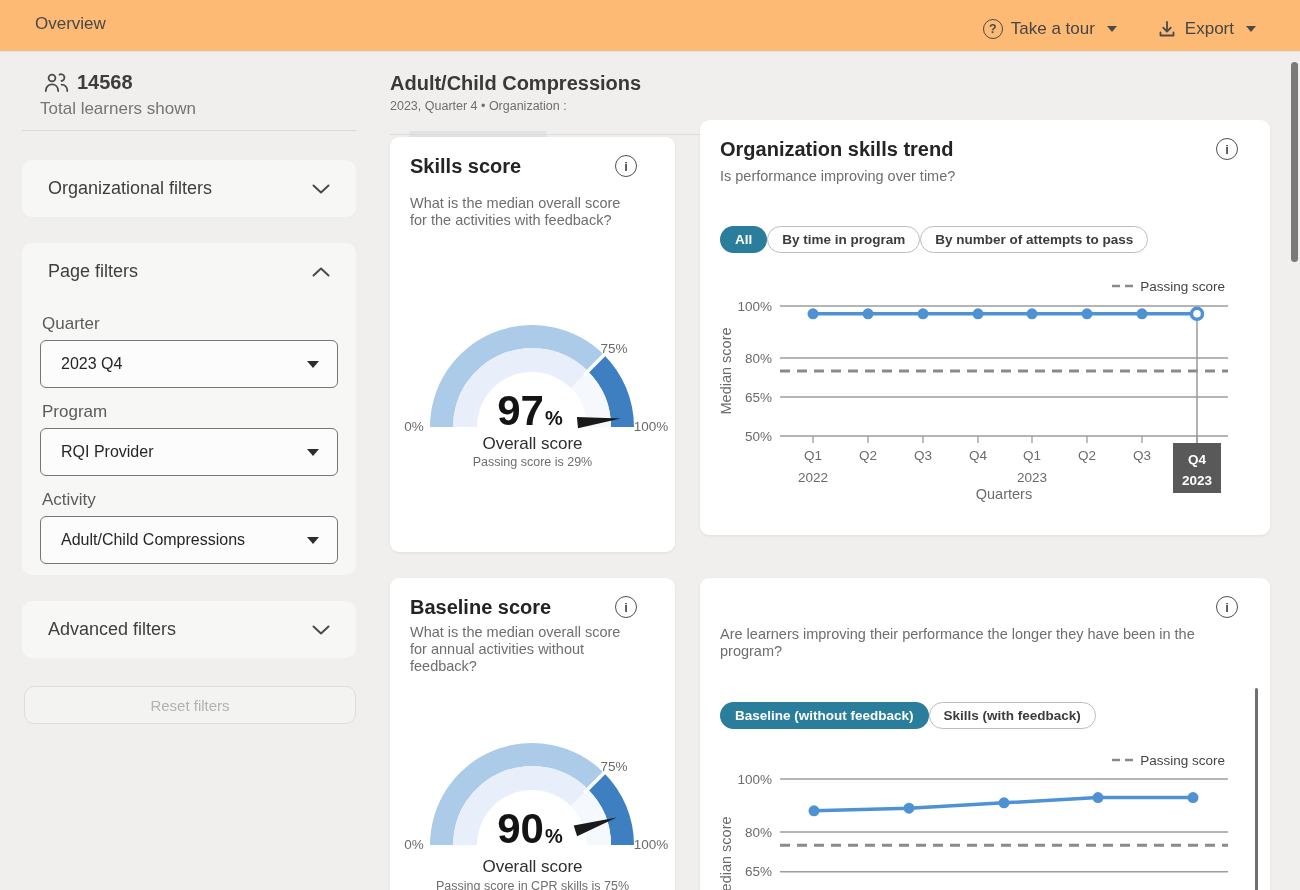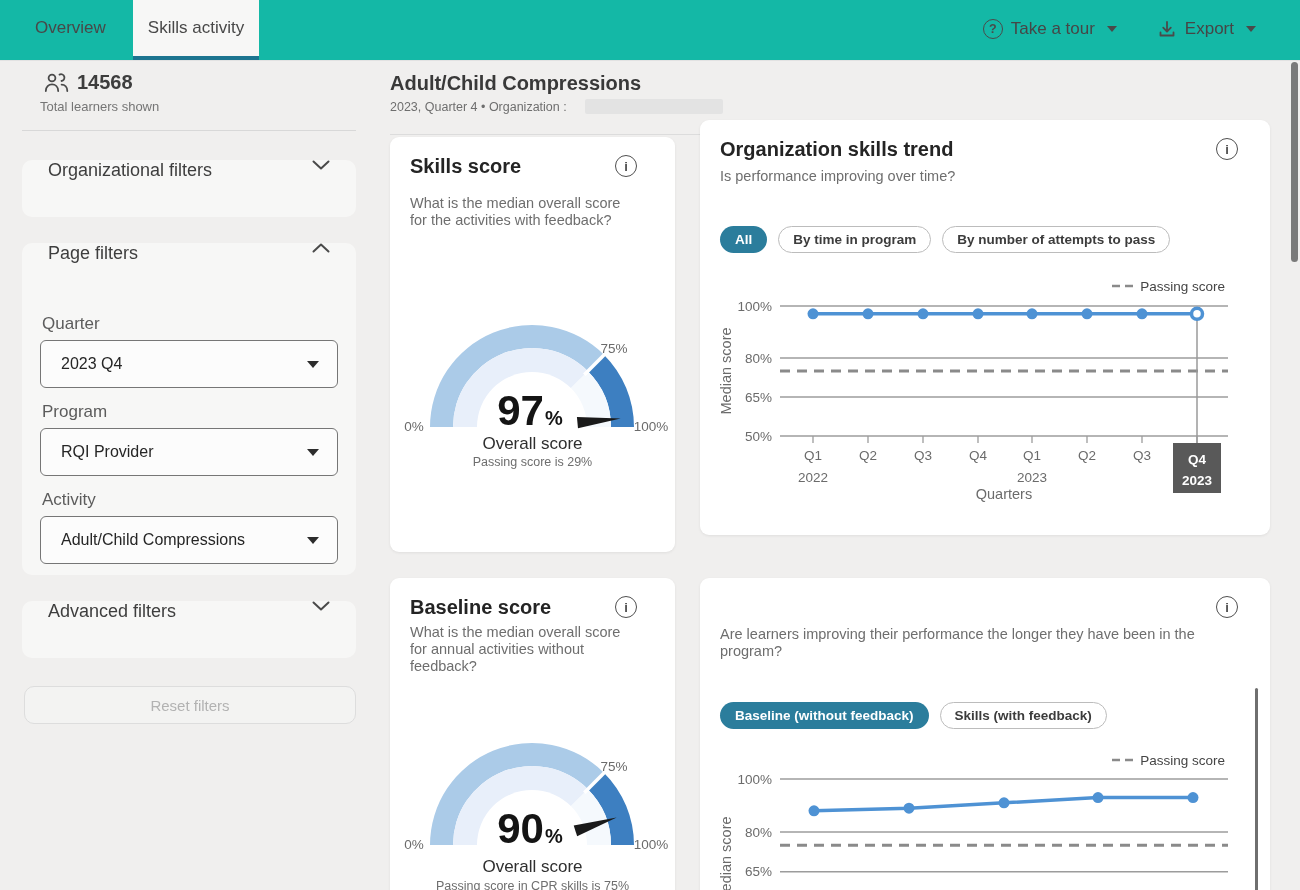--- a/index.html
+++ b/index.html
@@ -1,63 +1,63 @@
 <!DOCTYPE html>
 <html><head>
 <meta charset="utf-8">
 <style>
   html,body{width:1300px;height:890px;margin:0;overflow:hidden;background:#f0efee;
     font-family:"Liberation Sans","DejaVu Sans",sans-serif;color:#3c3c3c;}
   *{box-sizing:border-box;}
   
-  .topnav{position:absolute;left:0;top:0;width:1300px;height:61px;background:#14b8a6;
+  .topnav{position:absolute;left:0;top:0;width:1300px;height:52px;background:#fdba74;
     border-bottom:1px solid #e2e2e2;display:flex;align-items:stretch;}
   .tabs{display:flex;margin-left:20px;}
   .tab{display:flex;align-items:center;padding:0 15px;margin-right:12px;font-size:17px;color:#484848;
     border-bottom:4px solid transparent;cursor:pointer;}
   .tab.active{background:#f7f7f6;border-bottom-color:#1d7590;}
   .nav-right{position:absolute;right:44px;top:0;height:57px;display:flex;align-items:center;gap:40px;}
   .nav-btn{display:flex;align-items:center;gap:8px;font-size:17px;color:#464646;cursor:pointer;}
   .qicon{width:20px;height:20px;border:1.7px solid #4a4a4a;border-radius:50%;display:flex;
     align-items:center;justify-content:center;font-size:12.5px;font-weight:700;color:#4a4a4a;}
   .caret{width:0;height:0;border-left:5.5px solid transparent;border-right:5.5px solid transparent;
     border-top:6px solid #4a4a4a;margin-left:4px;}
   
   .learners-count{position:absolute;left:44px;top:71px;display:flex;align-items:center;gap:8px;
     font-size:20px;font-weight:700;color:#3d3d3d;}
-  .learners-caption{position:absolute;left:40px;top:99px;font-size:13px;color:#757575;}
+  .learners-caption{position:absolute;left:40px;top:99px;font-size:17px;color:#757575;}
   .side-divider{position:absolute;left:22px;top:130px;width:334px;height:1px;background:#d8d8d8;}
   .filter-card{position:absolute;left:22px;width:334px;background:#f7f7f6;border-radius:10px;}
-  .filter-card-head{display:flex;justify-content:space-between;
+  .filter-card-head{display:flex;align-items:center;justify-content:space-between;
     padding:0 26px;height:57px;cursor:pointer;gap:16px;}
   .filter-card-title{font-size:18px;color:#3e3e3e;}
   .fgroup{padding:0 18px;}
   .flabel{font-size:17px;color:#5c5c5c;margin:14px 0 6px 2px;}
   .fselect{height:48px;background:#fcfcfc;border:1px solid #767676;border-radius:6px;display:flex;
     align-items:center;justify-content:space-between;padding:0 18px 0 20px;cursor:pointer;}
   .fselect span{font-size:16px;color:#262626;}
   .sel-caret{width:0;height:0;border-left:6px solid transparent;border-right:6px solid transparent;
     border-top:7px solid #2c2c2c;}
   .reset-btn{position:absolute;left:24px;top:686px;width:332px;height:38px;border-radius:10px;
     border:1px solid #dddddd;background:#f3f3f2;color:#b2b2b2;font-size:15px;display:flex;
     align-items:center;justify-content:center;cursor:default;}
   
   .page-title{position:absolute;left:390px;top:72px;font-size:20px;font-weight:700;color:#393939;}
   .page-subtitle{position:absolute;left:390px;top:99px;font-size:12.5px;color:#6e6e6e;
-    display:flex;align-items:center;gap:18px;white-space:nowrap;}
+    display:flex;align-items:center;gap:18px;white-space:nowrap;flex-direction:column;}
   .redacted{display:inline-block;width:138px;height:15px;background:#e3e3e3;border-radius:2px;}
   .main-divider{position:absolute;left:390px;top:134px;width:880px;height:1px;background:#dcdcdc;}
   
   .card{position:absolute;background:#fff;border-radius:9px;box-shadow:0 1px 3px rgba(0,0,0,.07);}
   .card-title{position:absolute;left:20px;top:18px;font-size:20px;font-weight:700;color:#242424;}
   .card-desc{position:absolute;left:20px;font-size:14.5px;line-height:1.18;color:#6e6e6e;}
   .info-icon{position:absolute;width:22px;height:22px;border:1.7px solid #4f4f4f;border-radius:50%;
     display:flex;align-items:center;justify-content:center;font-size:13px;font-weight:700;
     color:#4f4f4f;cursor:pointer;}
-  .pill-row{position:absolute;left:20px;display:flex;gap:11px;}
+  .pill-row{position:absolute;left:20px;display:flex;gap:0;}
   .pill{height:27px;border-radius:14px;padding:0 14px;font-size:13.5px;font-weight:700;
     display:flex;align-items:center;cursor:pointer;background:#fff;border:1.5px solid #bcbcbc;color:#3c3c3c;}
   .pill.active{background:#2b7d9c;border:none;color:#fff;padding:0 15px;}
   .gauge-caption{position:absolute;width:100%;text-align:center;font-size:17px;color:#2f2f2f;}
   .gauge-note{position:absolute;width:100%;text-align:center;font-size:12.5px;color:#6e6e6e;}
   svg{display:block;overflow:visible;font-family:inherit;}
   svg .tick{font-size:13.5px;fill:#6b6b6b;}
   svg .axis{font-size:14.5px;fill:#6b6b6b;}
   svg .legend{font-size:13.5px;fill:#454545;}
   svg .selTxt{font-size:13.5px;fill:#ffffff;font-weight:700;}
@@ -69,21 +69,20 @@
     border-radius:4px;}
   .inner-scrollbar{position:absolute;right:12px;top:110px;width:3px;height:300px;background:#6f6f6f;
     border-radius:2px;}
 </style>
 </head>
 <body>
 
 <div class="topnav">
   <div class="tabs">
     <div class="tab">Overview</div>
-    <div class="tab active">Skills activity</div>
   </div>
   <div class="nav-right">
     <div class="nav-btn">
       <span class="qicon">?</span>
       <span>Take a tour</span>
       <span class="caret"></span>
     </div>
     <div class="nav-btn">
       <svg width="20" height="20" viewBox="0 0 20 20">
         <path d="M10 3 v9 M6.2 8.7 L10 12.6 L13.8 8.7" fill="none" stroke="#4a4a4a" stroke-width="1.8" stroke-linecap="round" stroke-linejoin="round"></path>

